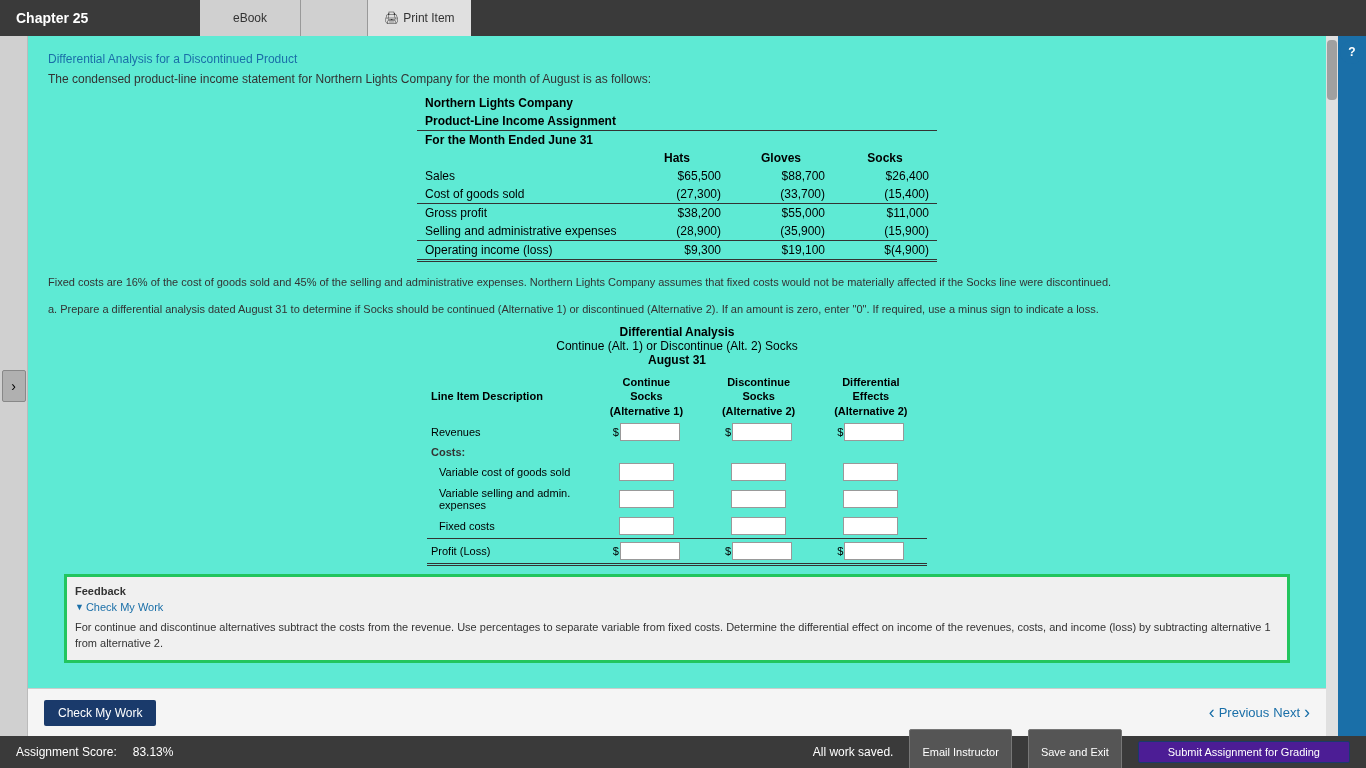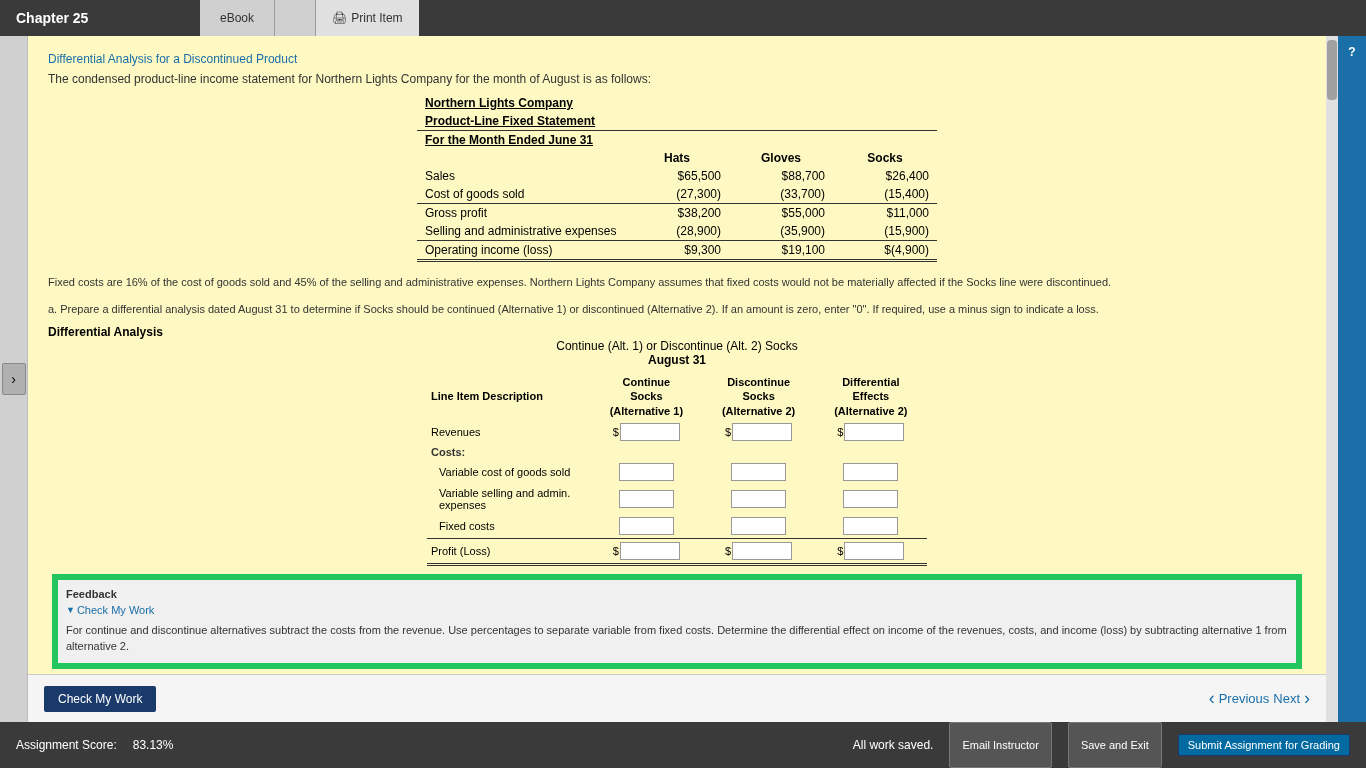--- a/index.html
+++ b/index.html
@@ -3,30 +3,30 @@
   <meta charset="utf-8">
   <style>
     * { box-sizing: border-box; margin: 0; padding: 0; }
     body { font-family: Arial, sans-serif; font-size: 12px; background: #c0c0c0; width: 1366px; height: 768px; overflow: hidden; }
 
     .main-container { display: flex; flex-direction: column; height: 768px; }
 
     
     .top-bar { background: #3a3a3a; display: flex; align-items: center; height: 36px; flex-shrink: 0; }
     .top-bar-title { color: white; font-size: 14px; font-weight: bold; padding: 0 16px; background: #3a3a3a; height: 100%; display: flex; align-items: center; min-width: 200px; }
-    .top-bar-tab { background: #d0d0d0; color: #333; padding: 0 20px; height: 100%; display: flex; align-items: center; font-size: 12px; border-right: 1px solid #999; cursor: pointer; }
+    .top-bar-tab { background: #d0d0d0; color: #333; padding: 0 33px; height: 100%; display: flex; align-items: center; font-size: 12px; border-right: 1px solid #999; cursor: pointer; }
     .top-bar-print { color: #333; padding: 0 16px; height: 100%; display: flex; align-items: center; font-size: 12px; background: #e0e0e0; cursor: pointer; gap: 4px; }
     .top-bar-spacer { flex: 1; }
 
     
     .content-wrapper { display: flex; flex: 1; overflow: hidden; }
     .left-toggle { width: 28px; background: #d0d0d0; display: flex; align-items: center; justify-content: center; flex-shrink: 0; border-right: 1px solid #bbb; }
     .left-toggle-btn { width: 24px; height: 32px; background: #b0b0b0; border: 1px solid #888; display: flex; align-items: center; justify-content: center; cursor: pointer; font-size: 14px; border-radius: 2px; }
 
-    .main-content { flex: 1; background: #fef9c3; overflow: hidden; display: flex; flex-direction: column; }
+    .main-content { flex: 1; background: #5eead4; overflow: hidden; display: flex; flex-direction: column; }
 
     
     .scroll-area { flex: 1; overflow-y: auto; overflow-x: hidden; padding: 16px 20px; }
 
     
     .scroll-track { width: 12px; background: #e0e0e0; flex-shrink: 0; position: relative; }
     .scroll-thumb { width: 10px; height: 60px; background: #a0a0a0; border-radius: 4px; margin: 1px auto; margin-top: 4px; }
 
     
     .title-blue { color: #1a6fa8; font-size: 12px; margin-bottom: 6px; }
@@ -57,48 +57,48 @@
     .diff-table td:first-child { text-align: left; width: 160px; }
     .diff-table td:not(:first-child) { text-align: center; }
 
     
     .input-field { width: 60px; height: 18px; border: 1px solid #999; font-size: 11px; text-align: right; padding: 0 2px; }
     .input-small { width: 55px; height: 18px; border: 1px solid #999; font-size: 11px; text-align: right; padding: 0 2px; }
     .dollar-cell { display: flex; align-items: center; gap: 1px; }
     .dollar-sign { font-size: 11px; }
 
     
-    .feedback-section { background: #f0f0f0; border: 6px solid #22c55e; margin: 8px 4px; padding: 8px; }
+    .feedback-section { background: #f0f0f0; border: 3px solid #22c55e; margin: 8px 16px; padding: 8px; }
     .feedback-title { font-size: 11px; font-weight: bold; color: #333; margin-bottom: 4px; }
     .check-my-work-link { font-size: 11px; color: #1a6fa8; cursor: pointer; display: flex; align-items: center; gap: 2px; margin-bottom: 6px; }
     .check-my-work-link::before { content: '▼'; font-size: 9px; }
     .feedback-body { font-size: 11px; color: #333; line-height: 1.5; }
 
     
     .bottom-nav { background: #f5f5f5; border-top: 1px solid #ccc; height: 48px; display: flex; align-items: center; padding: 0 16px; flex-shrink: 0; }
     .check-work-btn { background: #1a3a6b; color: white; border: none; padding: 6px 14px; font-size: 12px; cursor: pointer; border-radius: 2px; }
     .nav-spacer { flex: 1; }
     .prev-next { display: flex; align-items: center; gap: 4px; }
     .nav-btn { background: none; border: none; color: #1a6fa8; font-size: 13px; cursor: pointer; display: flex; align-items: center; gap: 2px; }
     .nav-arrow { font-size: 18px; color: #1a6fa8; }
 
     
-    .status-bar { background: #3a3a3a; height: 46px; display: flex; align-items: center; padding: 0 16px; flex-shrink: 0; gap: 16px; }
+    .status-bar { background: #3a3a3a; height: 32px; display: flex; align-items: center; padding: 0 16px; flex-shrink: 0; gap: 16px; }
     .status-text { color: white; font-size: 12px; }
     .status-spacer { flex: 1; }
     .status-btn { background: #555; color: white; border: 1px solid #777; padding: 16px 12px; font-size: 11px; cursor: pointer; border-radius: 2px; }
-    .status-btn-primary { background: #0369a1; color: white; border: 1px solid #1a3a6b; padding: 4px 9px; font-size: 11px; cursor: pointer; border-radius: 2px; }
+    .status-btn-primary { background: #4c1d95; color: white; border: 1px solid #1a3a6b; padding: 4px 29px; font-size: 11px; cursor: pointer; border-radius: 2px; }
 
     
     .right-sidebar { width: 28px; background: #1a6fa8; display: flex; flex-direction: column; align-items: center; padding-top: 4px; gap: 4px; flex-shrink: 0; }
     .right-icon { width: 24px; height: 24px; background: #1a8fa8; border-radius: 50%; display: flex; align-items: center; justify-content: center; color: white; font-size: 12px; cursor: pointer; }
 
     .header-divider { border-top: 1px solid #333; border-bottom: 0; }
 
-    .table-title-row { text-align: center; font-size: 12px; text-decoration: underline; }
+    .table-title-row { text-align: center; font-size: 12px; }
 
     .input-row td { padding: 3px 4px; }
 
     .costs-label { font-size: 11px; color: #333; font-weight: bold; }
   </style>
 </head>
 <body>
 
 <div class="main-container">
 
@@ -127,21 +127,21 @@
         <div class="title-blue">Differential Analysis for a Discontinued Product</div>
 
         <div class="desc-text">The condensed product-line income statement for Northern Lights Company for the month of August is as follows:</div>
 
         <table class="income-table">
           <thead>
             <tr>
               <td colspan="4" class="center-text bold table-title-row">Northern Lights Company</td>
             </tr>
             <tr>
-              <td colspan="4" class="center-text bold table-title-row">Product-Line Fixed Statement</td>
+              <td colspan="4" class="center-text bold table-title-row">Product-Line Income Assignment</td>
             </tr>
             <tr class="header-divider">
               <td colspan="4" class="center-text bold table-title-row">For the Month Ended June 31</td>
             </tr>
             <tr class="border-bottom">
               <th style="text-align:left;"></th>
               <th>Hats</th>
               <th>Gloves</th>
               <th>Socks</th>
             </tr>
@@ -178,21 +178,21 @@
               <td style="text-align:right;">$(4,900)</td>
             </tr>
           </tbody>
         </table>
 
         <div class="note-text">Fixed costs are 16% of the cost of goods sold and 45% of the selling and administrative expenses. Northern Lights Company assumes that fixed costs would not be materially affected if the Socks line were discontinued.</div>
 
         <div class="question-text">a.  Prepare a differential analysis dated August 31 to determine if Socks should be continued (Alternative 1) or discontinued (Alternative 2). If an amount is zero, enter "0". If required, use a minus sign to indicate a loss.</div>
 
         <div class="diff-table-container">
-          <div style="font-weight:bold; font-size:12px;">Differential Analysis</div>
+          <div style="text-align:center; font-weight:bold; font-size:12px;">Differential Analysis</div>
           <div style="text-align:center; font-weight:normal; font-size:12px;">Continue (Alt. 1) or Discontinue (Alt. 2) Socks</div>
           <div style="text-align:center; font-weight:bold; font-size:12px; margin-bottom:6px;">August 31</div>
 
           <table class="diff-table">
             <thead>
               <tr class="border-bottom">
                 <th style="text-align:left; width:160px;">Line Item Description</th>
                 <th style="width:110px;">Continue<br>Socks<br>(Alternative 1)</th>
                 <th style="width:110px;">Discontinue<br>Socks<br>(Alternative 2)</th>
                 <th style="width:110px;">Differential<br>Effects<br>(Alternative 2)</th>

